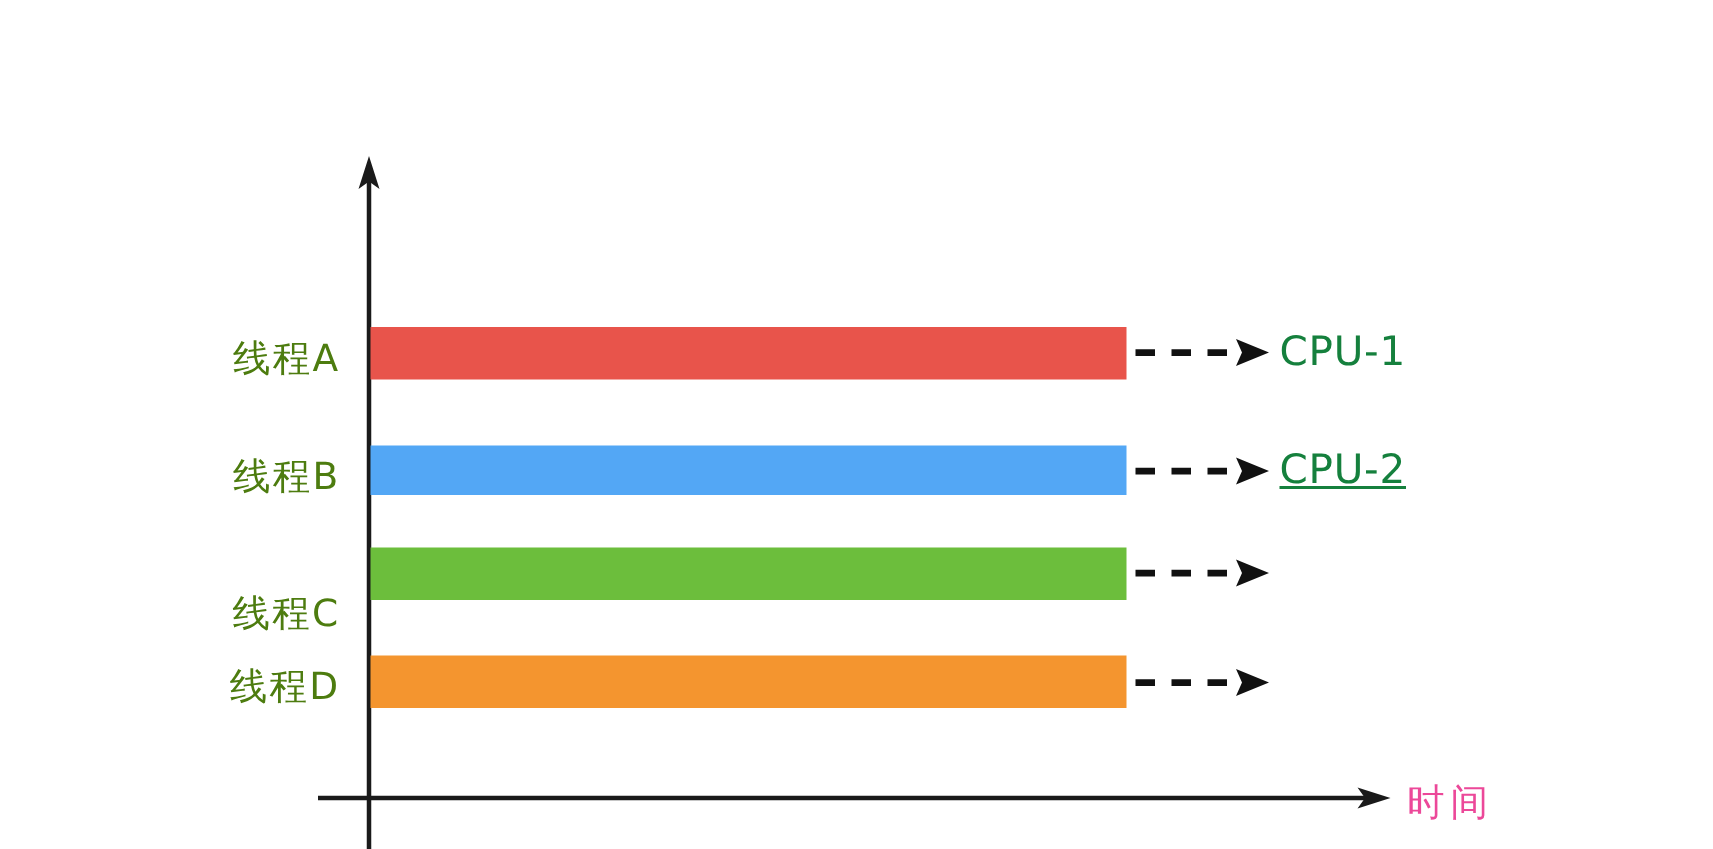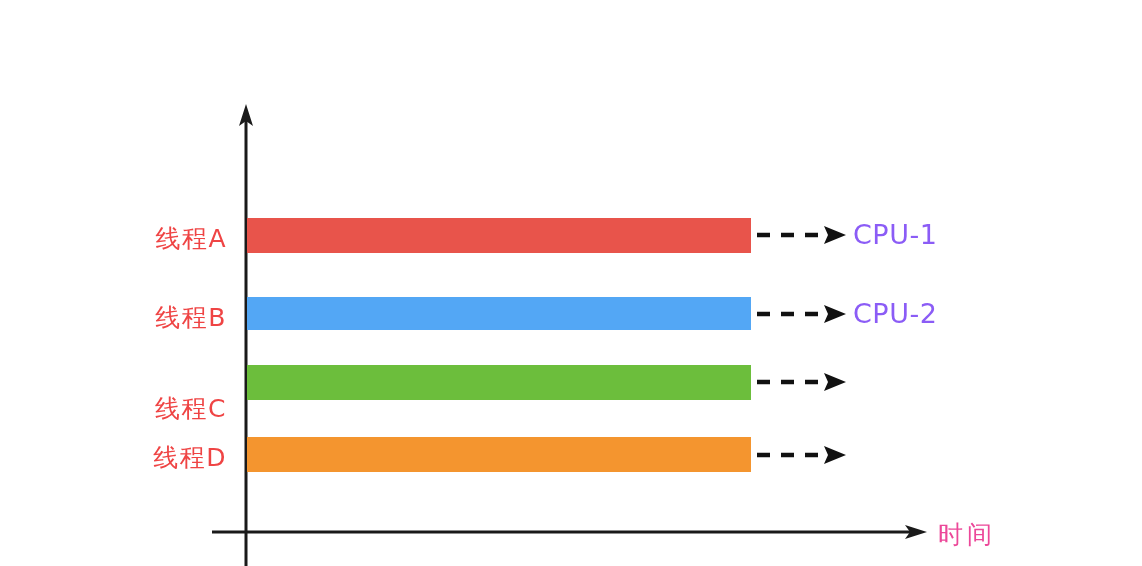--- a/index.html
+++ b/index.html
@@ -22,32 +22,32 @@
     position: absolute;
     left: 0;
     top: 0;
     width: 1142px;
     height: 566px;
   }
   .row-label {
     position: absolute;
     font-family: "DejaVu Sans", "Liberation Sans", sans-serif;
     font-size: 25px;
-    color: #ef4444;
+    color: #4d7c0f;
     letter-spacing: 1.5px;
     white-space: nowrap;
     text-align: right;
     right: 915px;           
   }
   .cpu-label {
     position: absolute;
     left: 853px;
     font-family: "DejaVu Sans", "Liberation Sans", sans-serif;
     font-size: 27px;
-    color: #8b5cf6;
+    color: #15803d;
     letter-spacing: 0.5px;
     white-space: nowrap;
   }
   .axis-label {
     position: absolute;
     font-family: "DejaVu Sans", "Liberation Sans", sans-serif;
     font-size: 25px;
     color: #ec4899;
     letter-spacing: 4px;
     white-space: nowrap;
@@ -102,17 +102,17 @@
   <div class="bar" data-name="thread-bar-b" style="left:247px; top:297px; width:504px; height:33px; background:#53a7f5;"></div>
   <div class="bar" data-name="thread-bar-c" style="left:247px; top:365px; width:504px; height:35px; background:#6cbe3c;"></div>
   <div class="bar" data-name="thread-bar-d" style="left:247px; top:437px; width:504px; height:35px; background:#f4952f;"></div>
 
   <div class="row-label" data-name="thread-label-a" style="top:222px;">线程A</div>
   <div class="row-label" data-name="thread-label-b" style="top:301px;text-align:right;">线程B</div>
   <div class="row-label" data-name="thread-label-c" style="top:380px;margin-top:12px;">线程C</div>
   <div class="row-label" data-name="thread-label-d" style="top:441px;">线程D</div>
 
   <div class="cpu-label" data-name="cpu-label-1" style="top:219px;">CPU-1</div>
-  <div class="cpu-label" data-name="cpu-label-2" style="top:298px;">CPU-2</div>
+  <div class="cpu-label" data-name="cpu-label-2" style="top:298px;text-decoration:underline;">CPU-2</div>
 
   <div class="axis-label" data-name="x-axis-label" style="left:938px; top:518px;">时间</div>
 
 </div>
 
 </body></html>

